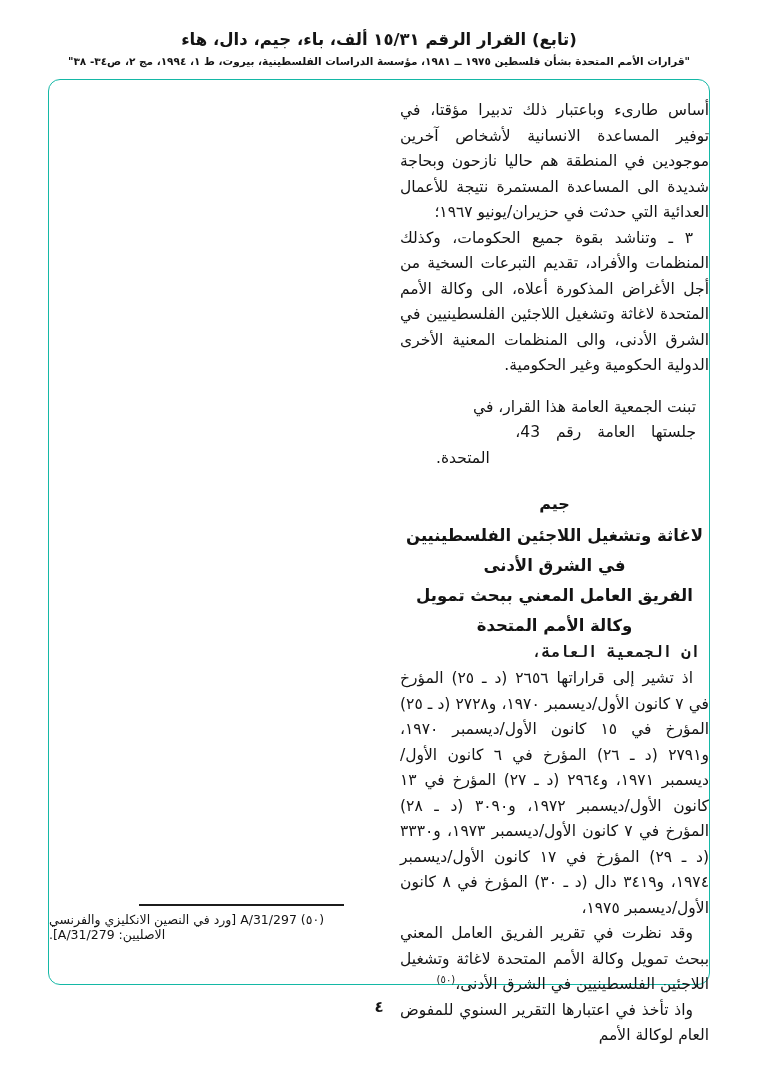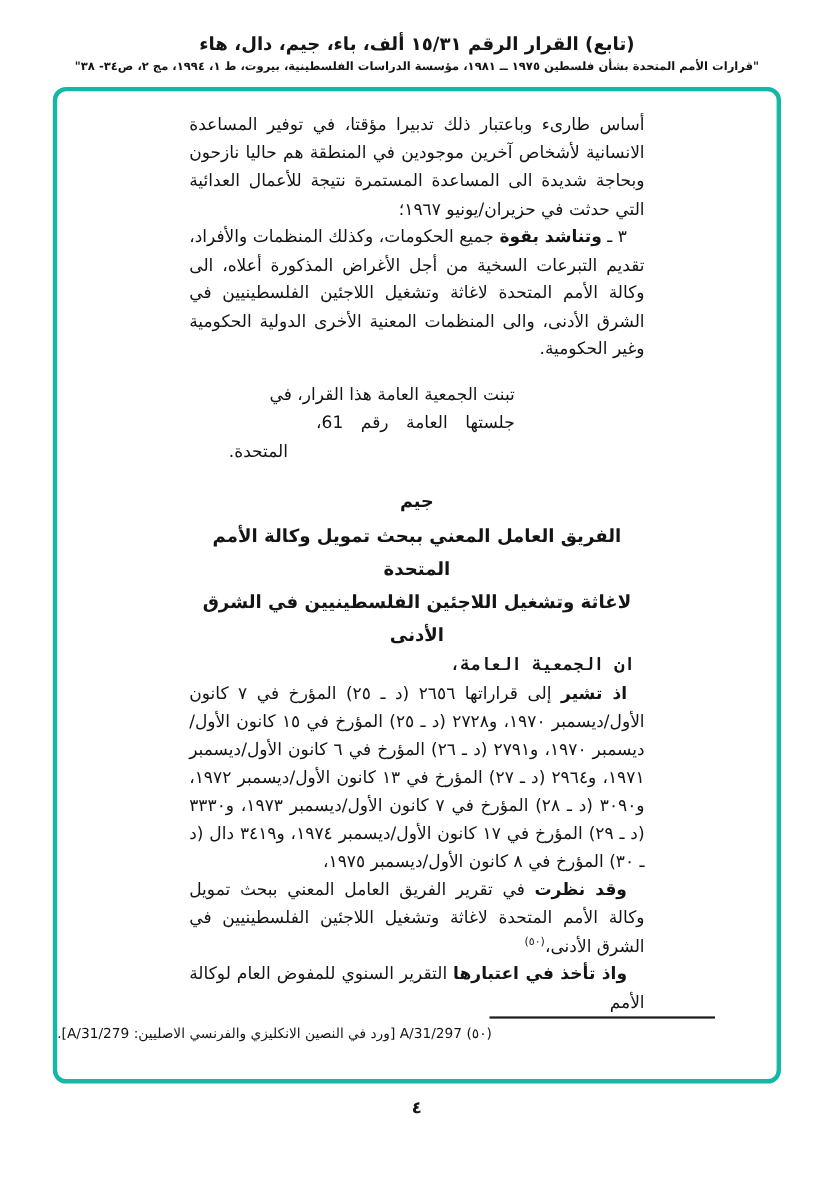--- a/index.html
+++ b/index.html
@@ -15,38 +15,38 @@
 
   
   .hdr { padding-top: 30px; text-align: center; }
   .hdr-title { font-size: 16.5px; font-weight: bold; letter-spacing: 0; }
   .hdr-source { font-size: 10.5px; font-weight: bold; margin-top: 6px; }
 
   
   .frame {
     width: 662px; height: 906px;
     margin: 12px auto 0;
-    border: 4px solid #14b8a6;
+    border: 1px solid #14b8a6;
     border-radius: 12px;
-    display: flex; flex-direction: column;
+    display: flex; flex-direction: row;
     background: #ffffff;
   }
 
   
   .column {
     width: 414px;
     margin: 0 auto;
     padding-top: 18px;
     font-size: 15.5px;
     line-height: 25.5px;
     text-align: justify;
   }
   p.para { margin: 0; }
   .indent { text-indent: 16px; }
-  strong { font-weight: bold; }
+  strong { font-weight: normal; }
 
   
   .adoption { width: 296px; margin: 3px auto 3px 0; margin-left: 0; margin-right: auto; }
   [dir="rtl"] .adoption { margin-right: auto; margin-left: 0; margin-top: 16px; }
   .adopt-l1 { text-align: right; }
   .adopt-l2 { text-align: right; word-spacing: 11px; }
   .adopt-l3 { text-align: left; margin-left: 36px; }
 
   .sec-letter { text-align: center; font-weight: bold; font-size: 16px; margin-top: 20px; }
   .sec-title { text-align: center; font-weight: bold; font-size: 16.5px; line-height: 30px; }
@@ -82,29 +82,29 @@
 
   <div class="frame">
     <div class="column">
 
       <p class="para"><span>أساس طارىء وباعتبار ذلك تدبيرا مؤقتا، في توفير المساعدة الانسانية لأشخاص آخرين موجودين في المنطقة هم حاليا نازحون وبحاجة شديدة الى المساعدة المستمرة نتيجة للأعمال العدائية التي حدثت في حزيران/يونيو ١٩٦٧؛</span></p>
 
       <p class="para indent"><span>٣ ـ </span><strong>وتناشد بقوة</strong><span> جميع الحكومات، وكذلك المنظمات والأفراد، تقديم التبرعات السخية من أجل الأغراض المذكورة أعلاه، الى وكالة الأمم المتحدة لاغاثة وتشغيل اللاجئين الفلسطينيين في الشرق الأدنى، والى المنظمات المعنية الأخرى الدولية الحكومية وغير الحكومية.</span></p>
 
       <div class="adoption">
         <div class="adopt-l1">تبنت الجمعية العامة هذا القرار، في</div>
-        <div class="adopt-l2">جلستها العامة رقم 61،</div>
+        <div class="adopt-l2">جلستها العامة رقم 43،</div>
         <div class="adopt-l3">المتحدة.</div>
       </div>
 
       <div class="sec-letter">جيم</div>
 
       <div class="titles">
+        <div class="sec-title">لاغاثة وتشغيل اللاجئين الفلسطينيين في الشرق الأدنى</div>
         <div class="sec-title">الفريق العامل المعني ببحث تمويل وكالة الأمم المتحدة</div>
-        <div class="sec-title">لاغاثة وتشغيل اللاجئين الفلسطينيين في الشرق الأدنى</div>
       </div>
 
       <p class="para intro"><strong>ان الجمعية العامة،</strong></p>
 
       <p class="para indent"><strong>اذ تشير</strong><span> إلى قراراتها ٢٦٥٦ (د ـ ٢٥) المؤرخ في ٧ كانون الأول/ديسمبر ١٩٧٠، و٢٧٢٨ (د ـ ٢٥) المؤرخ في ١٥ كانون الأول/ديسمبر ١٩٧٠، و٢٧٩١ (د ـ ٢٦) المؤرخ في ٦ كانون الأول/ديسمبر ١٩٧١، و٢٩٦٤ (د ـ ٢٧) المؤرخ في ١٣ كانون الأول/ديسمبر ١٩٧٢، و٣٠٩٠ (د ـ ٢٨) المؤرخ في ٧ كانون الأول/ديسمبر ١٩٧٣، و٣٣٣٠ (د ـ ٢٩) المؤرخ في ١٧ كانون الأول/ديسمبر ١٩٧٤، و٣٤١٩ دال (د ـ ٣٠) المؤرخ في ٨ كانون الأول/ديسمبر ١٩٧٥،</span></p>
 
       <p class="para indent"><strong>وقد نظرت</strong><span> في تقرير الفريق العامل المعني ببحث تمويل وكالة الأمم المتحدة لاغاثة وتشغيل اللاجئين الفلسطينيين في الشرق الأدنى،</span><sup class="fnref">(٥٠)</sup></p>
 
       <p class="para indent"><strong>واذ تأخذ في اعتبارها</strong><span> التقرير السنوي للمفوض العام لوكالة الأمم</span></p>
 

